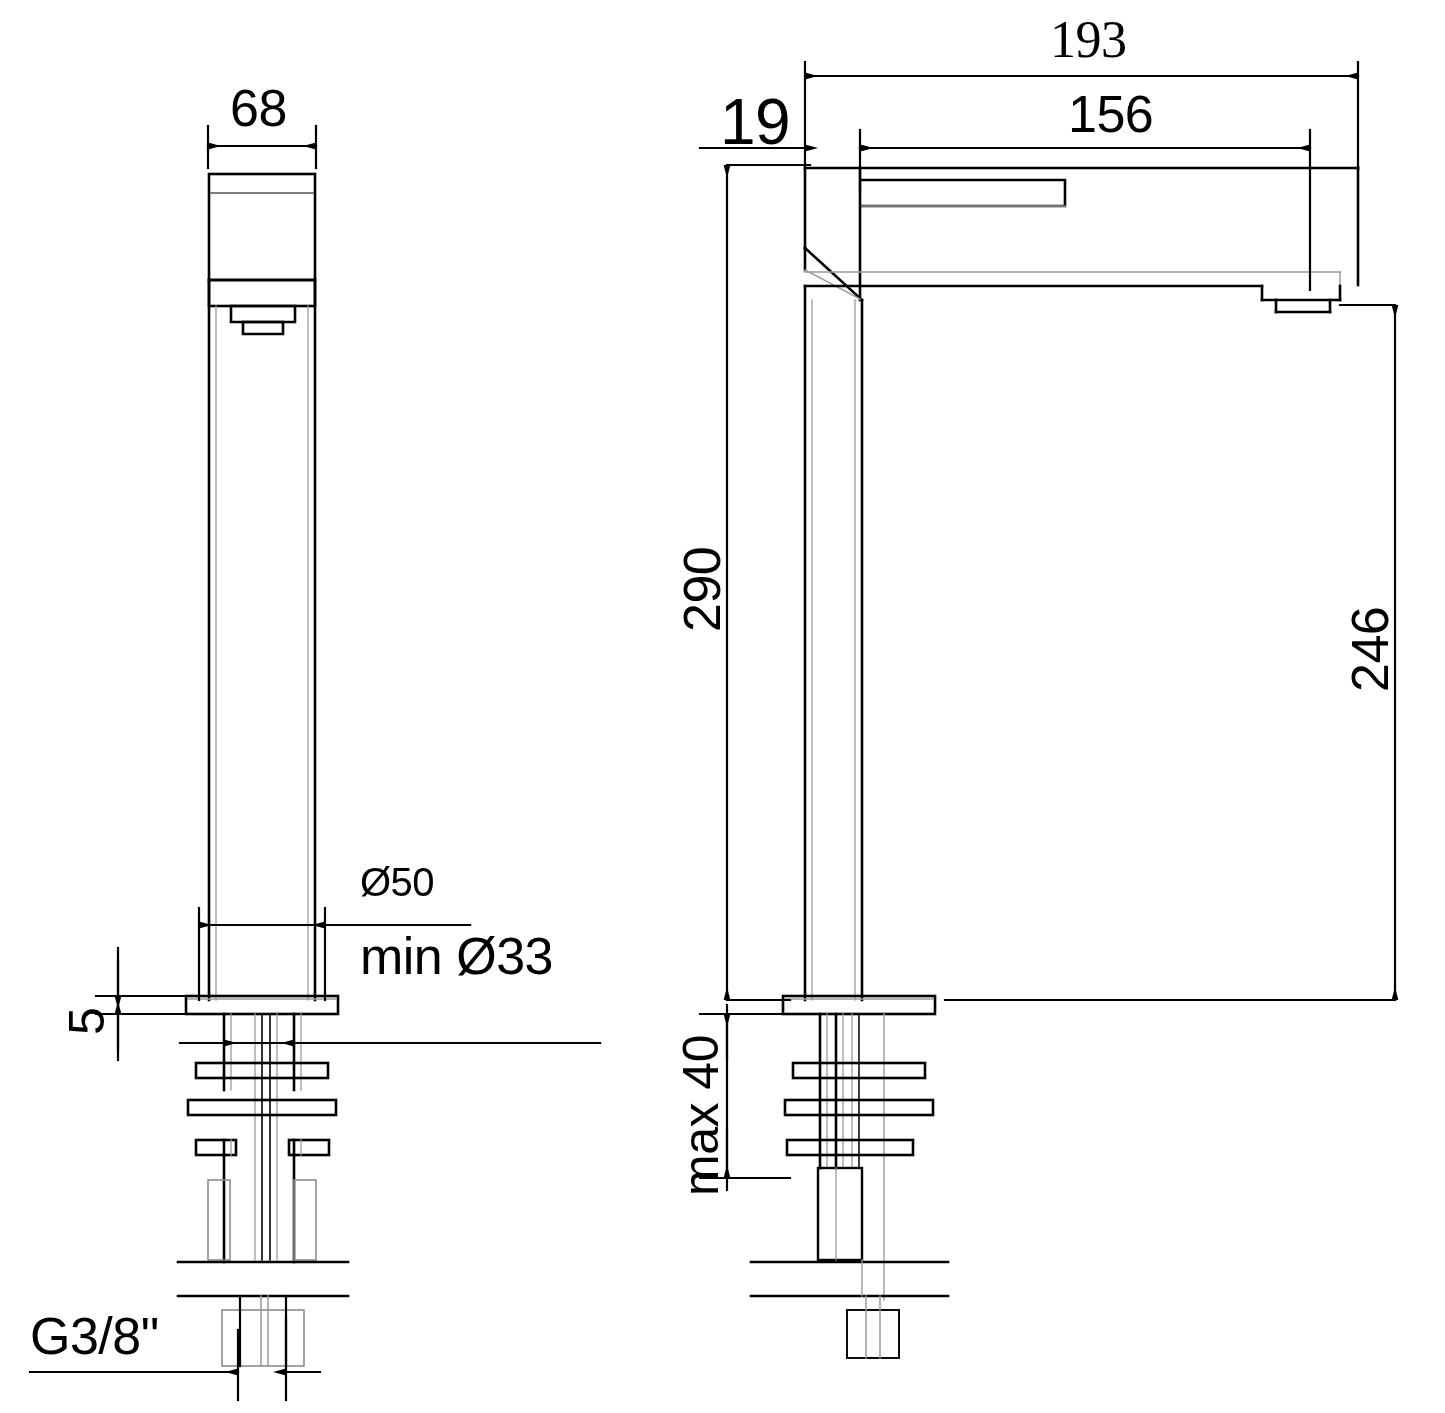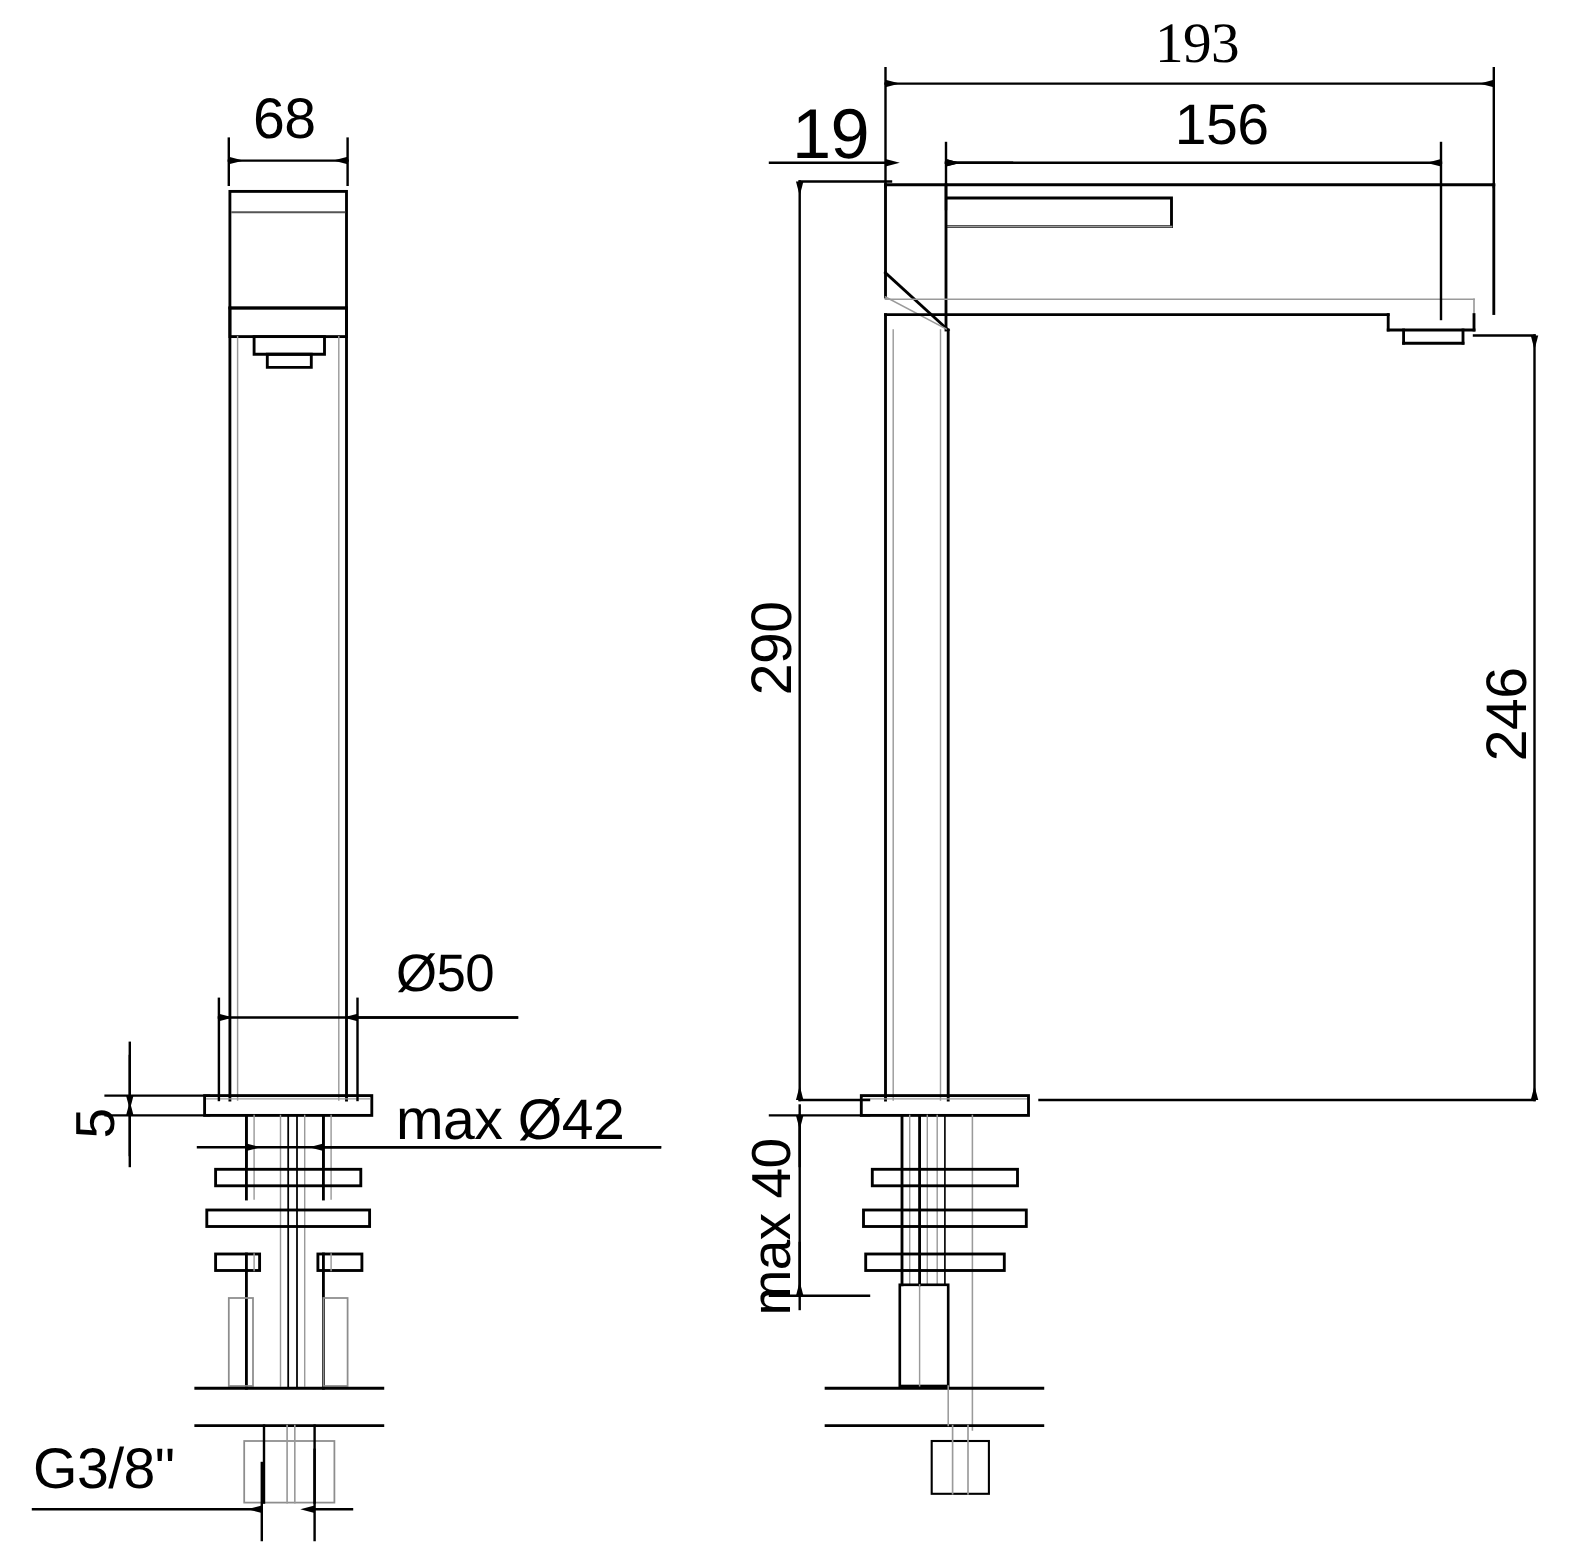--- a/index.html
+++ b/index.html
@@ -204,24 +204,24 @@
         <path d="M700 1178 H790"></path>
       </g>
 
     </g>
   </svg>
 
   <div class="dimtext" style="left:230px;top:82px;font-size:52px;">68</div>
 
   <div class="dimtext rot90" style="left:62px;top:1035px;font-size:50px;">5</div>
 
-  <div class="dimtext" style="left:360px;top:862px;font-size:48px;">Ø50</div>
-
-
-  <div class="dimtext" style="left:360px;top:992px;font-size:52px;">max Ø42</div>
+  <div class="dimtext" style="left:360px;top:862px;font-size:40px;">Ø50</div>
+
+  <div class="dimtext" style="left:360px;top:930px;font-size:52px;">min Ø33</div>
+
 
   <div class="dimtext" style="left:30px;top:1310px;font-size:52px;">G3/8"</div>
 
   <div class="dimtext" style="left:1050px;top:14px;font-size:52px;font-family:Liberation Serif, serif;">193</div>
 
   <div class="dimtext" style="left:720px;top:90px;font-size:64px;">19</div>
 
   <div class="dimtext" style="left:1068px;top:88px;font-size:52px;">156</div>
 
   <div class="dimtext rot90" style="left:676px;top:632px;font-size:52px;">290</div>

